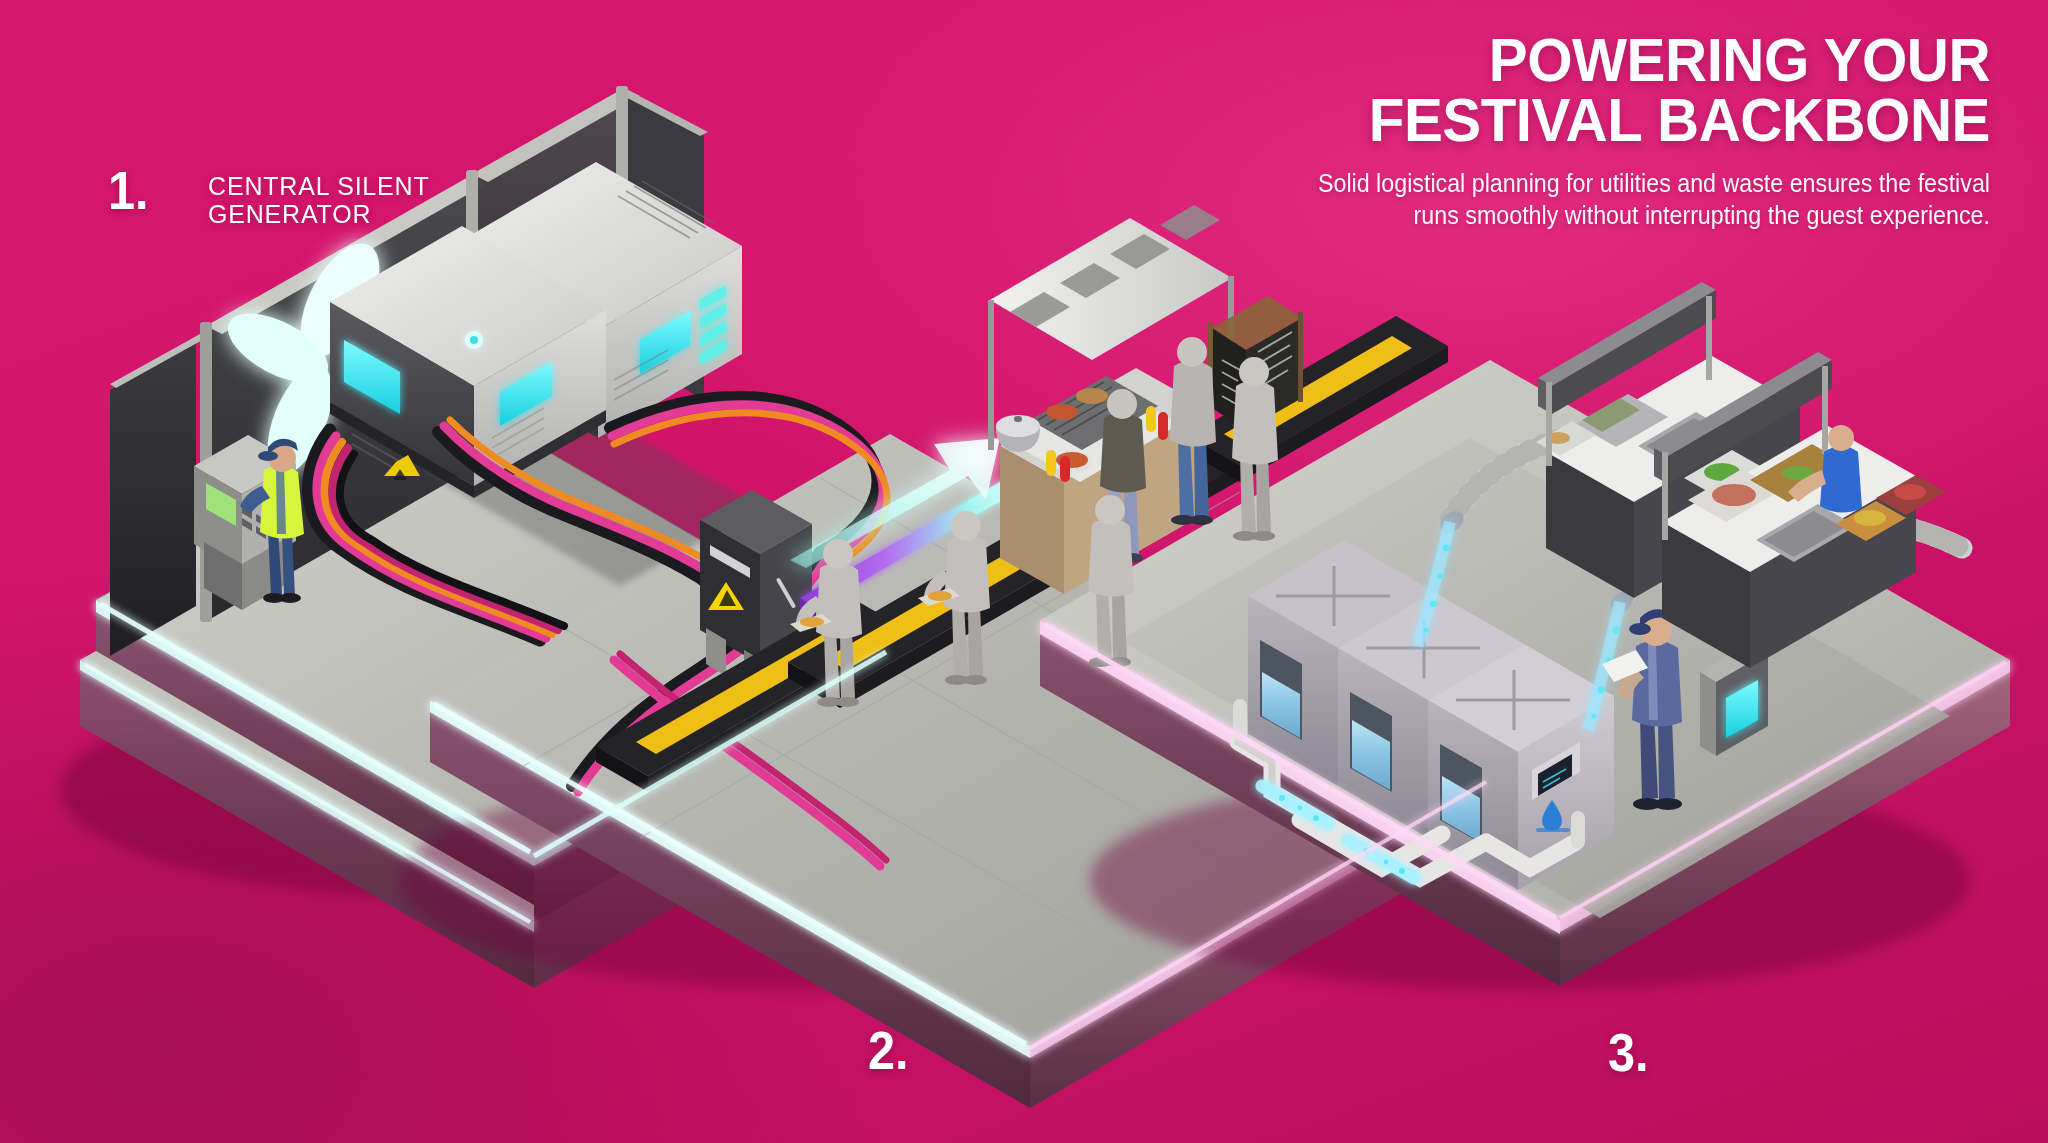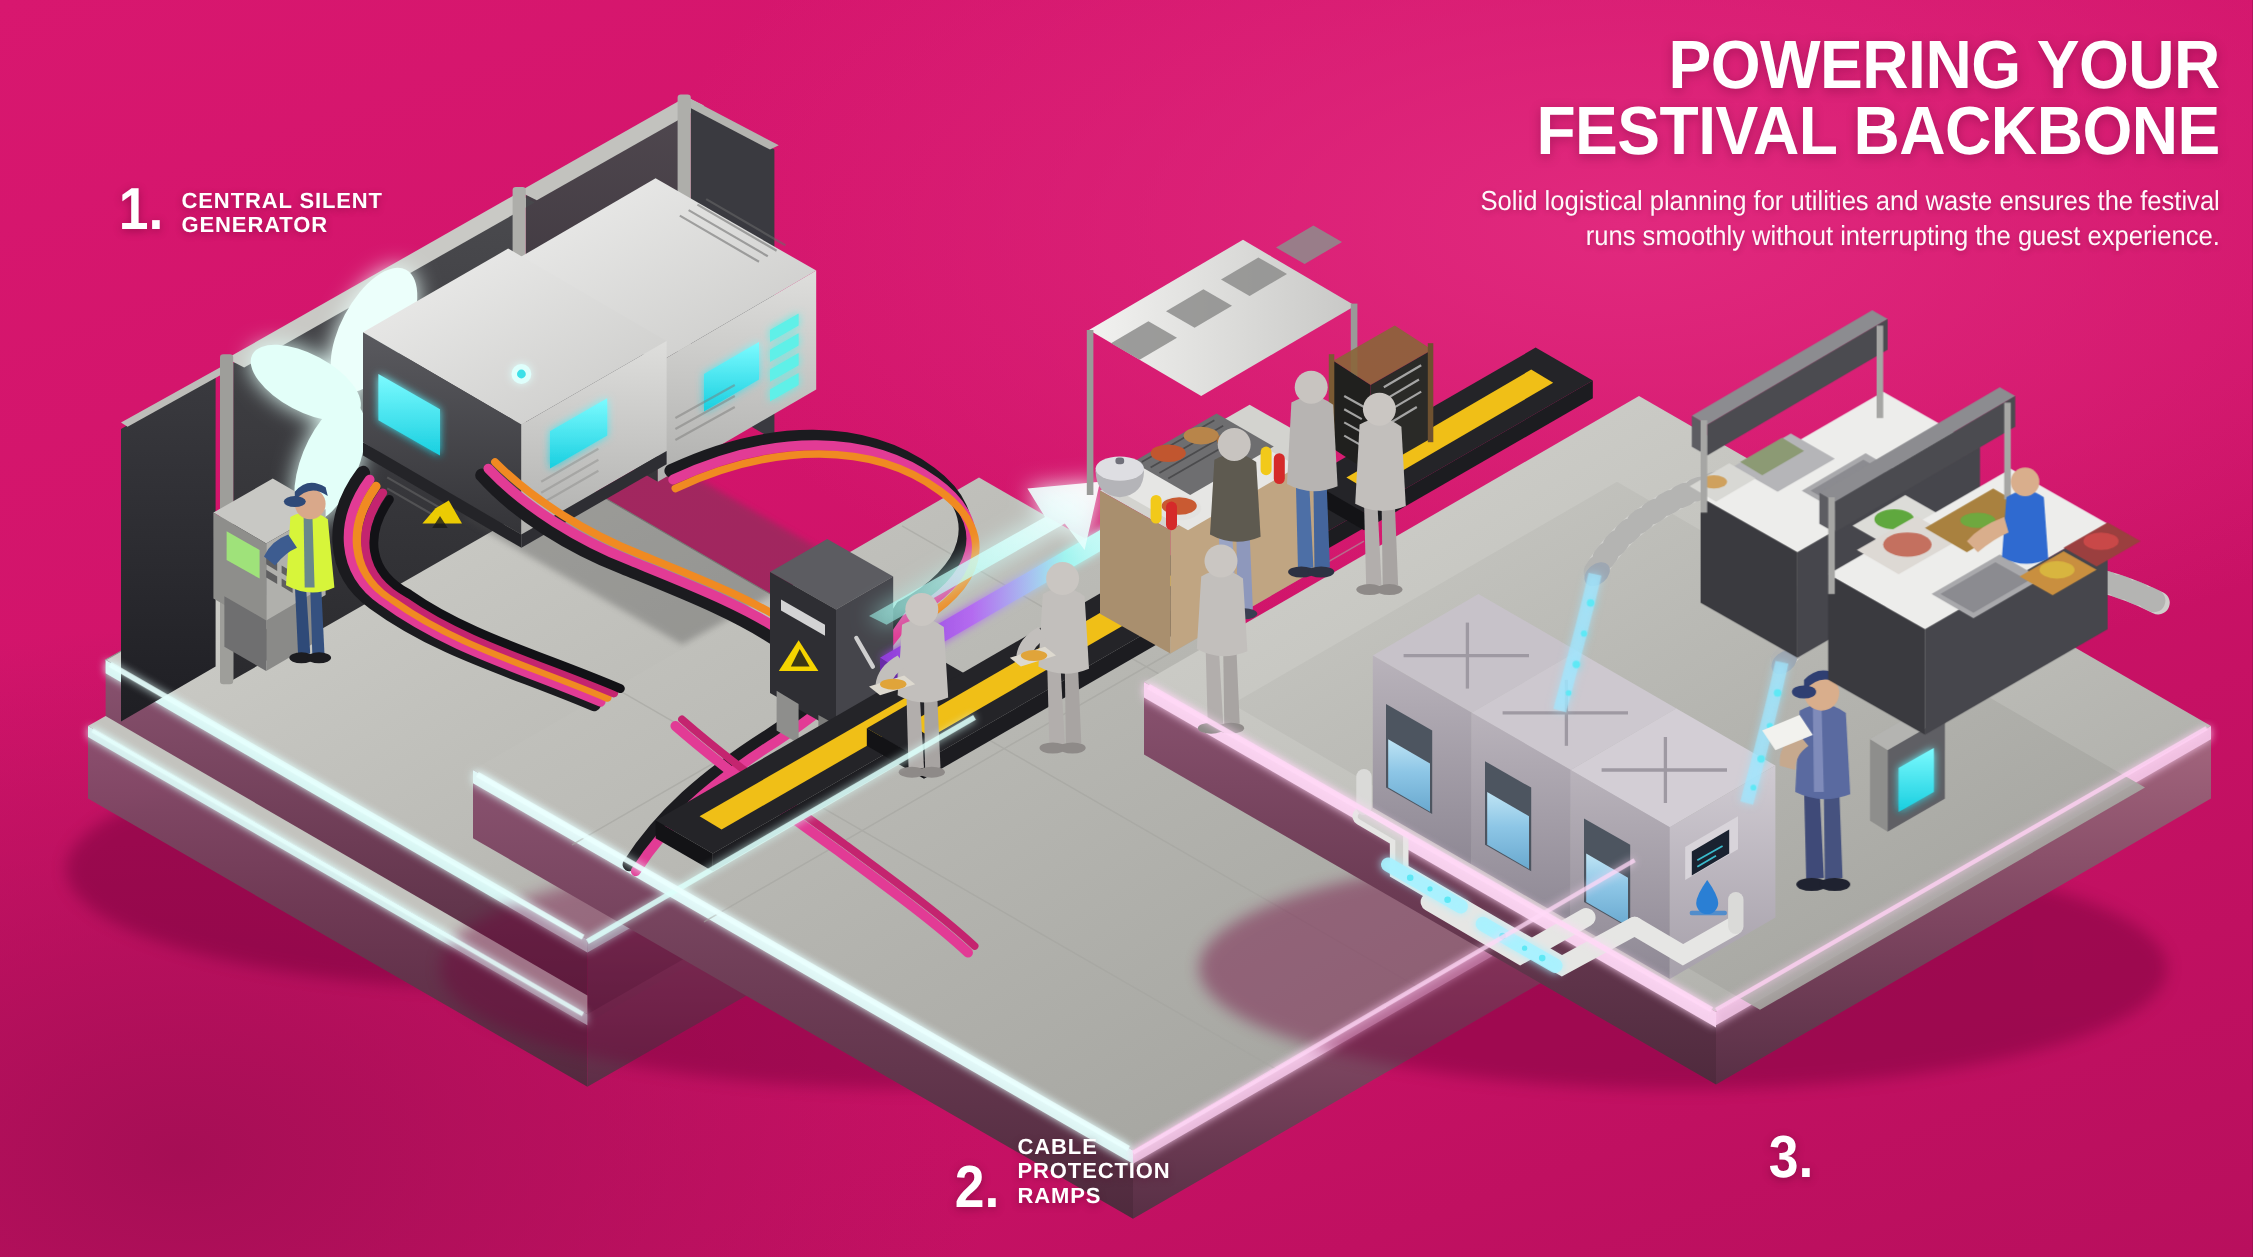--- a/index.html
+++ b/index.html
@@ -13,21 +13,21 @@
   
   .bg-grad{
     position:absolute;inset:0;
     background:
       radial-gradient(ellipse 70% 60% at 72% 18%, #E1297E 0%, rgba(225,41,126,0) 62%),
       radial-gradient(ellipse 60% 70% at 8% 92%, #A60E55 0%, rgba(166,14,85,0) 60%),
       linear-gradient(160deg,#D8176F 0%,#CE1268 55%,#B80F5D 100%);
   }
 
   
-  .title-block{position:absolute;right:30px;top:30px;width:1020px;text-align:right;z-index:60;}
+  .title-block{position:absolute;right:58px;top:30px;width:1020px;text-align:right;z-index:60;}
   .title-line{
     display:block;
     font-family:"Liberation Sans", sans-serif;
     font-weight:bold;font-size:62px;line-height:0.96;letter-spacing:-0.5px;
     color:#ffffff;
     transform:scaleX(0.94);transform-origin:right center;
     text-shadow:0 3px 10px rgba(90,0,45,.35);
     white-space:nowrap;
   }
   .subtitle{
@@ -39,23 +39,24 @@
   }
 
   
   .callout{position:absolute;display:flex;align-items:flex-start;gap:12px;z-index:70;}
   .callout .num{
     font-weight:bold;font-size:54px;line-height:0.82;color:#fff;
     transform:scaleX(0.9);transform-origin:left top;
     text-shadow:0 2px 8px rgba(80,0,40,.4);
   }
   .callout .lbl{
-    font-weight:bold;font-size:20px;line-height:1.12;letter-spacing:0.8px;
+    font-weight:normal;font-size:25px;line-height:1.12;letter-spacing:0.8px;
     color:#fff;padding-top:4px;white-space:pre-line;
     text-shadow:0 2px 7px rgba(80,0,40,.4);
+    margin-left:43px;
   }
   #callout-1{left:108px;top:168px;}
   #callout-2{left:868px;top:1028px;}
   #callout-3{left:1608px;top:1030px;}
   #callout-2 .num,#callout-3 .num{align-self:flex-end;margin-bottom:-2px;}
   #callout-2{align-items:flex-end;}
   #callout-3{align-items:flex-end;}
 
   
   #scene{position:absolute;inset:0;z-index:20;}
@@ -759,22 +760,19 @@
   </div>
 
   <div class="callout" id="callout-1">
     <span class="num">1.</span>
     <span class="lbl">CENTRAL SILENT
 GENERATOR</span>
   </div>
 
   <div class="callout" id="callout-2">
     <span class="num">2.</span>
-    <span class="lbl">CABLE
-PROTECTION
-RAMPS</span>
   </div>
 
   <div class="callout" id="callout-3">
     <span class="num">3.</span>
   </div>
 
 </div>
 
 </body></html>

